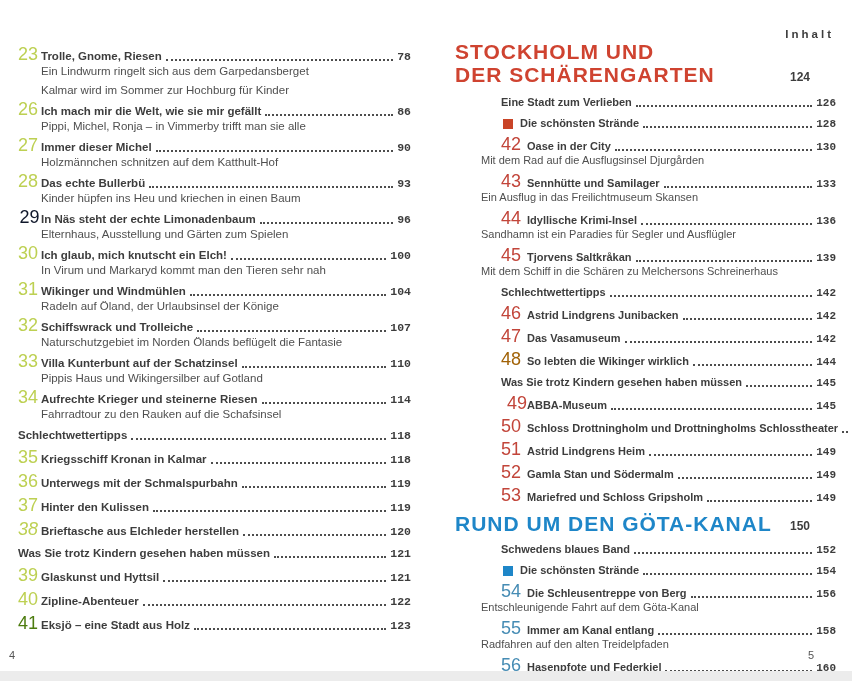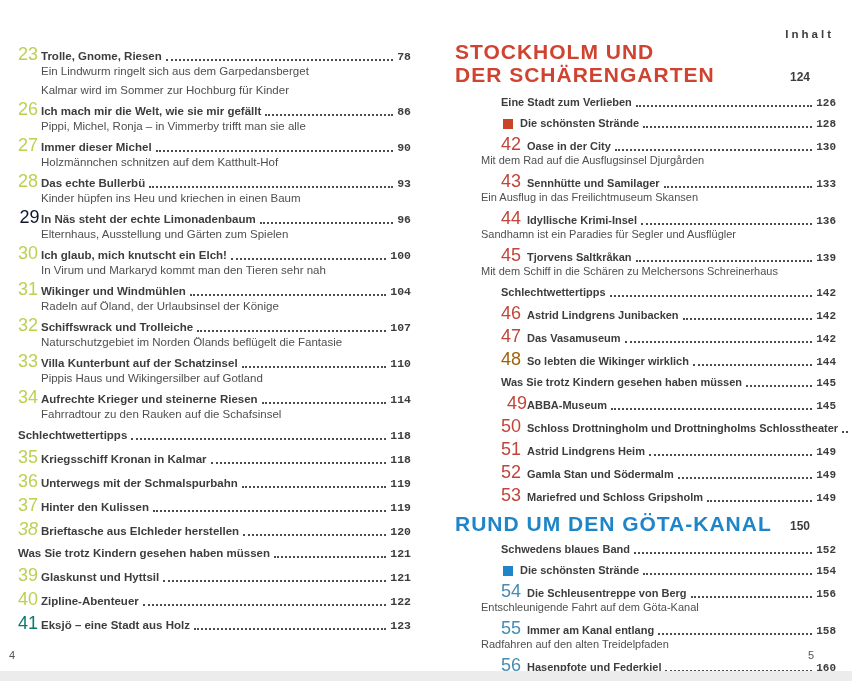--- a/index.html
+++ b/index.html
@@ -211,21 +211,21 @@
     <div class="entry one">
       <div class="trow">
         <span class="num" style="color: rgb(189, 208, 82);">40</span>
         <span class="title">Zipline-Abenteuer</span>
         <span class="dots"></span>
         <span class="pageno">122</span>
       </div>
     </div>
     <div class="entry one">
       <div class="trow">
-        <span class="num" style="color: #0f766e;">41</span>
+        <span class="num" style="color: #4d7c0f;">41</span>
         <span class="title">Eksjö – eine Stadt aus Holz</span>
         <span class="dots"></span>
         <span class="pageno">123</span>
       </div>
     </div>
   </div>
 <div class="col" id="right-col">
     <div class="sec-header">
       <div class="hdr-lines" style="color: rgb(207, 67, 48);">
         <div>STOCKHOLM UND</div>

